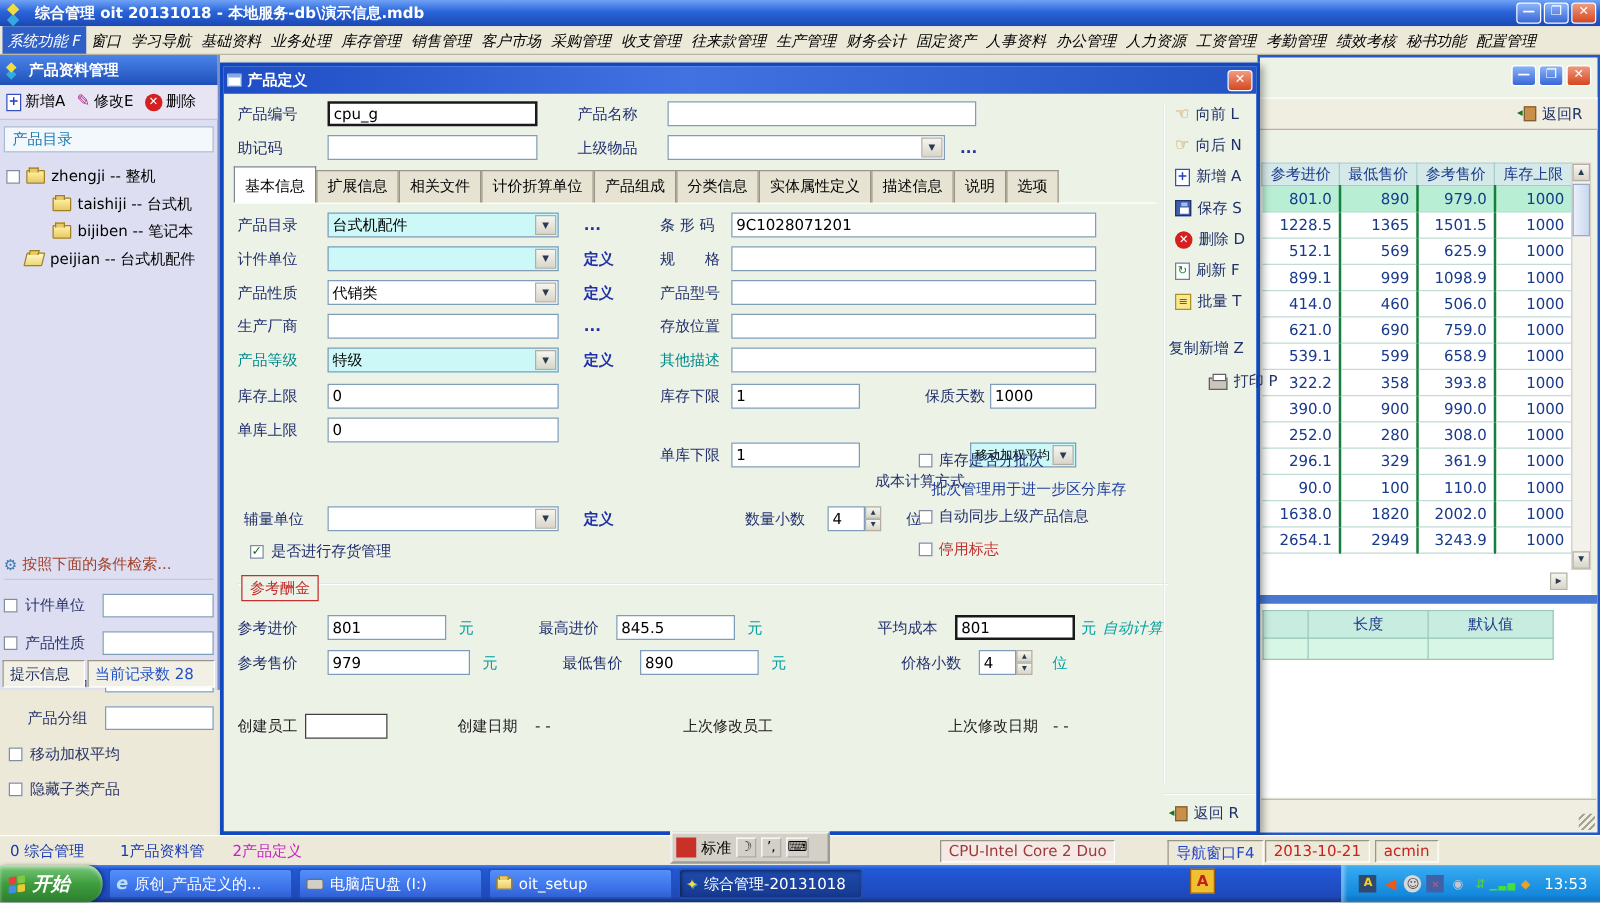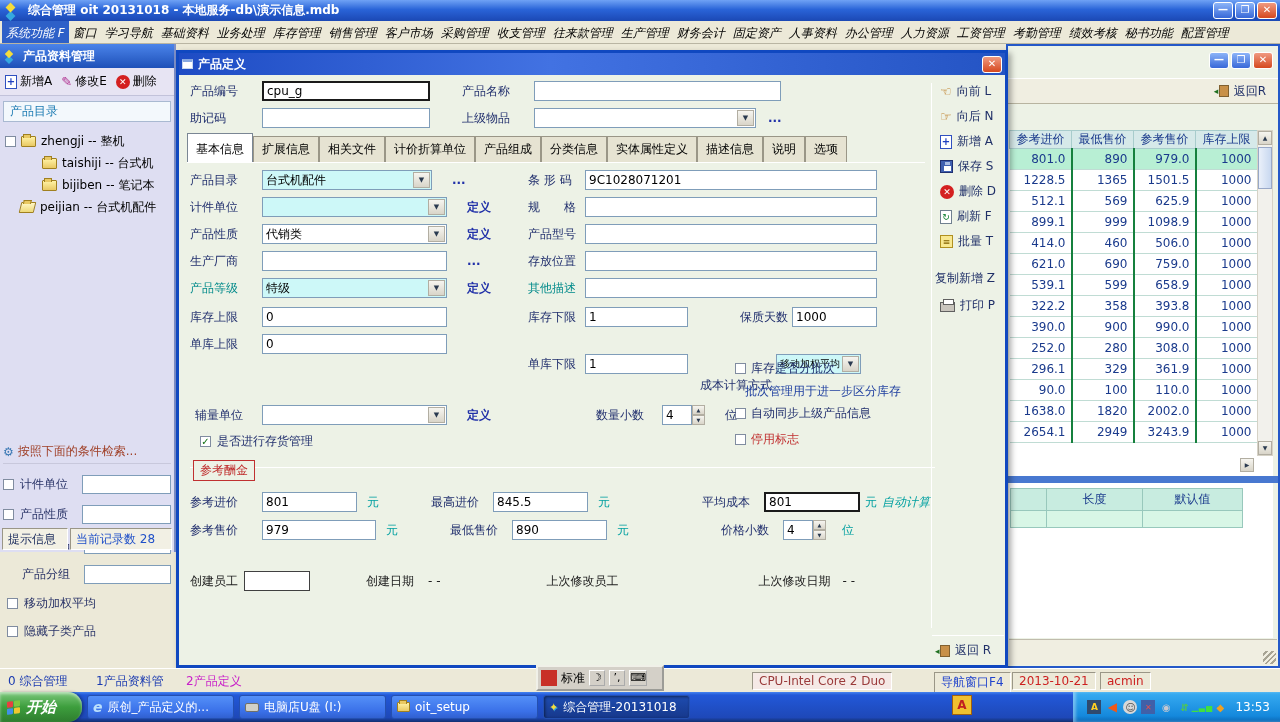--- a/index.html
+++ b/index.html
@@ -427,21 +427,21 @@
         <span class="dtab">产品组成</span>
         <span class="dtab">分类信息</span>
         <span class="dtab">实体属性定义</span>
         <span class="dtab">描述信息</span>
         <span class="dtab">说明</span>
         <span class="dtab">选项</span>
       </div>
 
     <div class="frow" style="left:11px;top:95px;">
       <span class="lbl" style="width:72px;">产品目录</span>
-      <span class="dd cyan" style="width:170px;">台式机配件</span>
+      <span class="dd cyan" style="width:185px;">台式机配件</span>
       <span class="dots" style="margin-left:20px;">...</span>
     </div>
     <div class="frow" style="left:11px;top:122px;">
       <span class="lbl" style="width:72px;">计件单位</span>
       <span class="dd cyan" style="width:185px;"></span>
       <span class="deflink" style="margin-left:20px;">定义</span>
     </div>
     <div class="frow" style="left:11px;top:149px;">
       <span class="lbl" style="width:72px;">产品性质</span>
       <span class="dd" style="width:185px;">代销类</span>
@@ -601,21 +601,21 @@
       <span class="ic-refresh">↻</span>
       <span>刷新 F</span>
     </div>
     <div class="side-btn" style="top:158px;">
       <span class="ic-batch">≡</span>
       <span>批量 T</span>
     </div>
     <div class="side-btn" style="top:195px;left:756px;">
       <span>复制新增 Z</span>
     </div>
-    <div class="side-btn" style="top:222px;">
+    <div class="side-btn" style="top:222px;margin-left:27px;">
       <span class="ic-print"></span>
       <span>打印 P</span>
     </div>
     <div class="hline" style="left:753px;top:560px;width:72px;"></div>
     <div class="side-btn" style="top:567px;">
       <span class="ic-exit"></span>
       <span>返回 R</span>
     </div>
   </div>
 </div>

